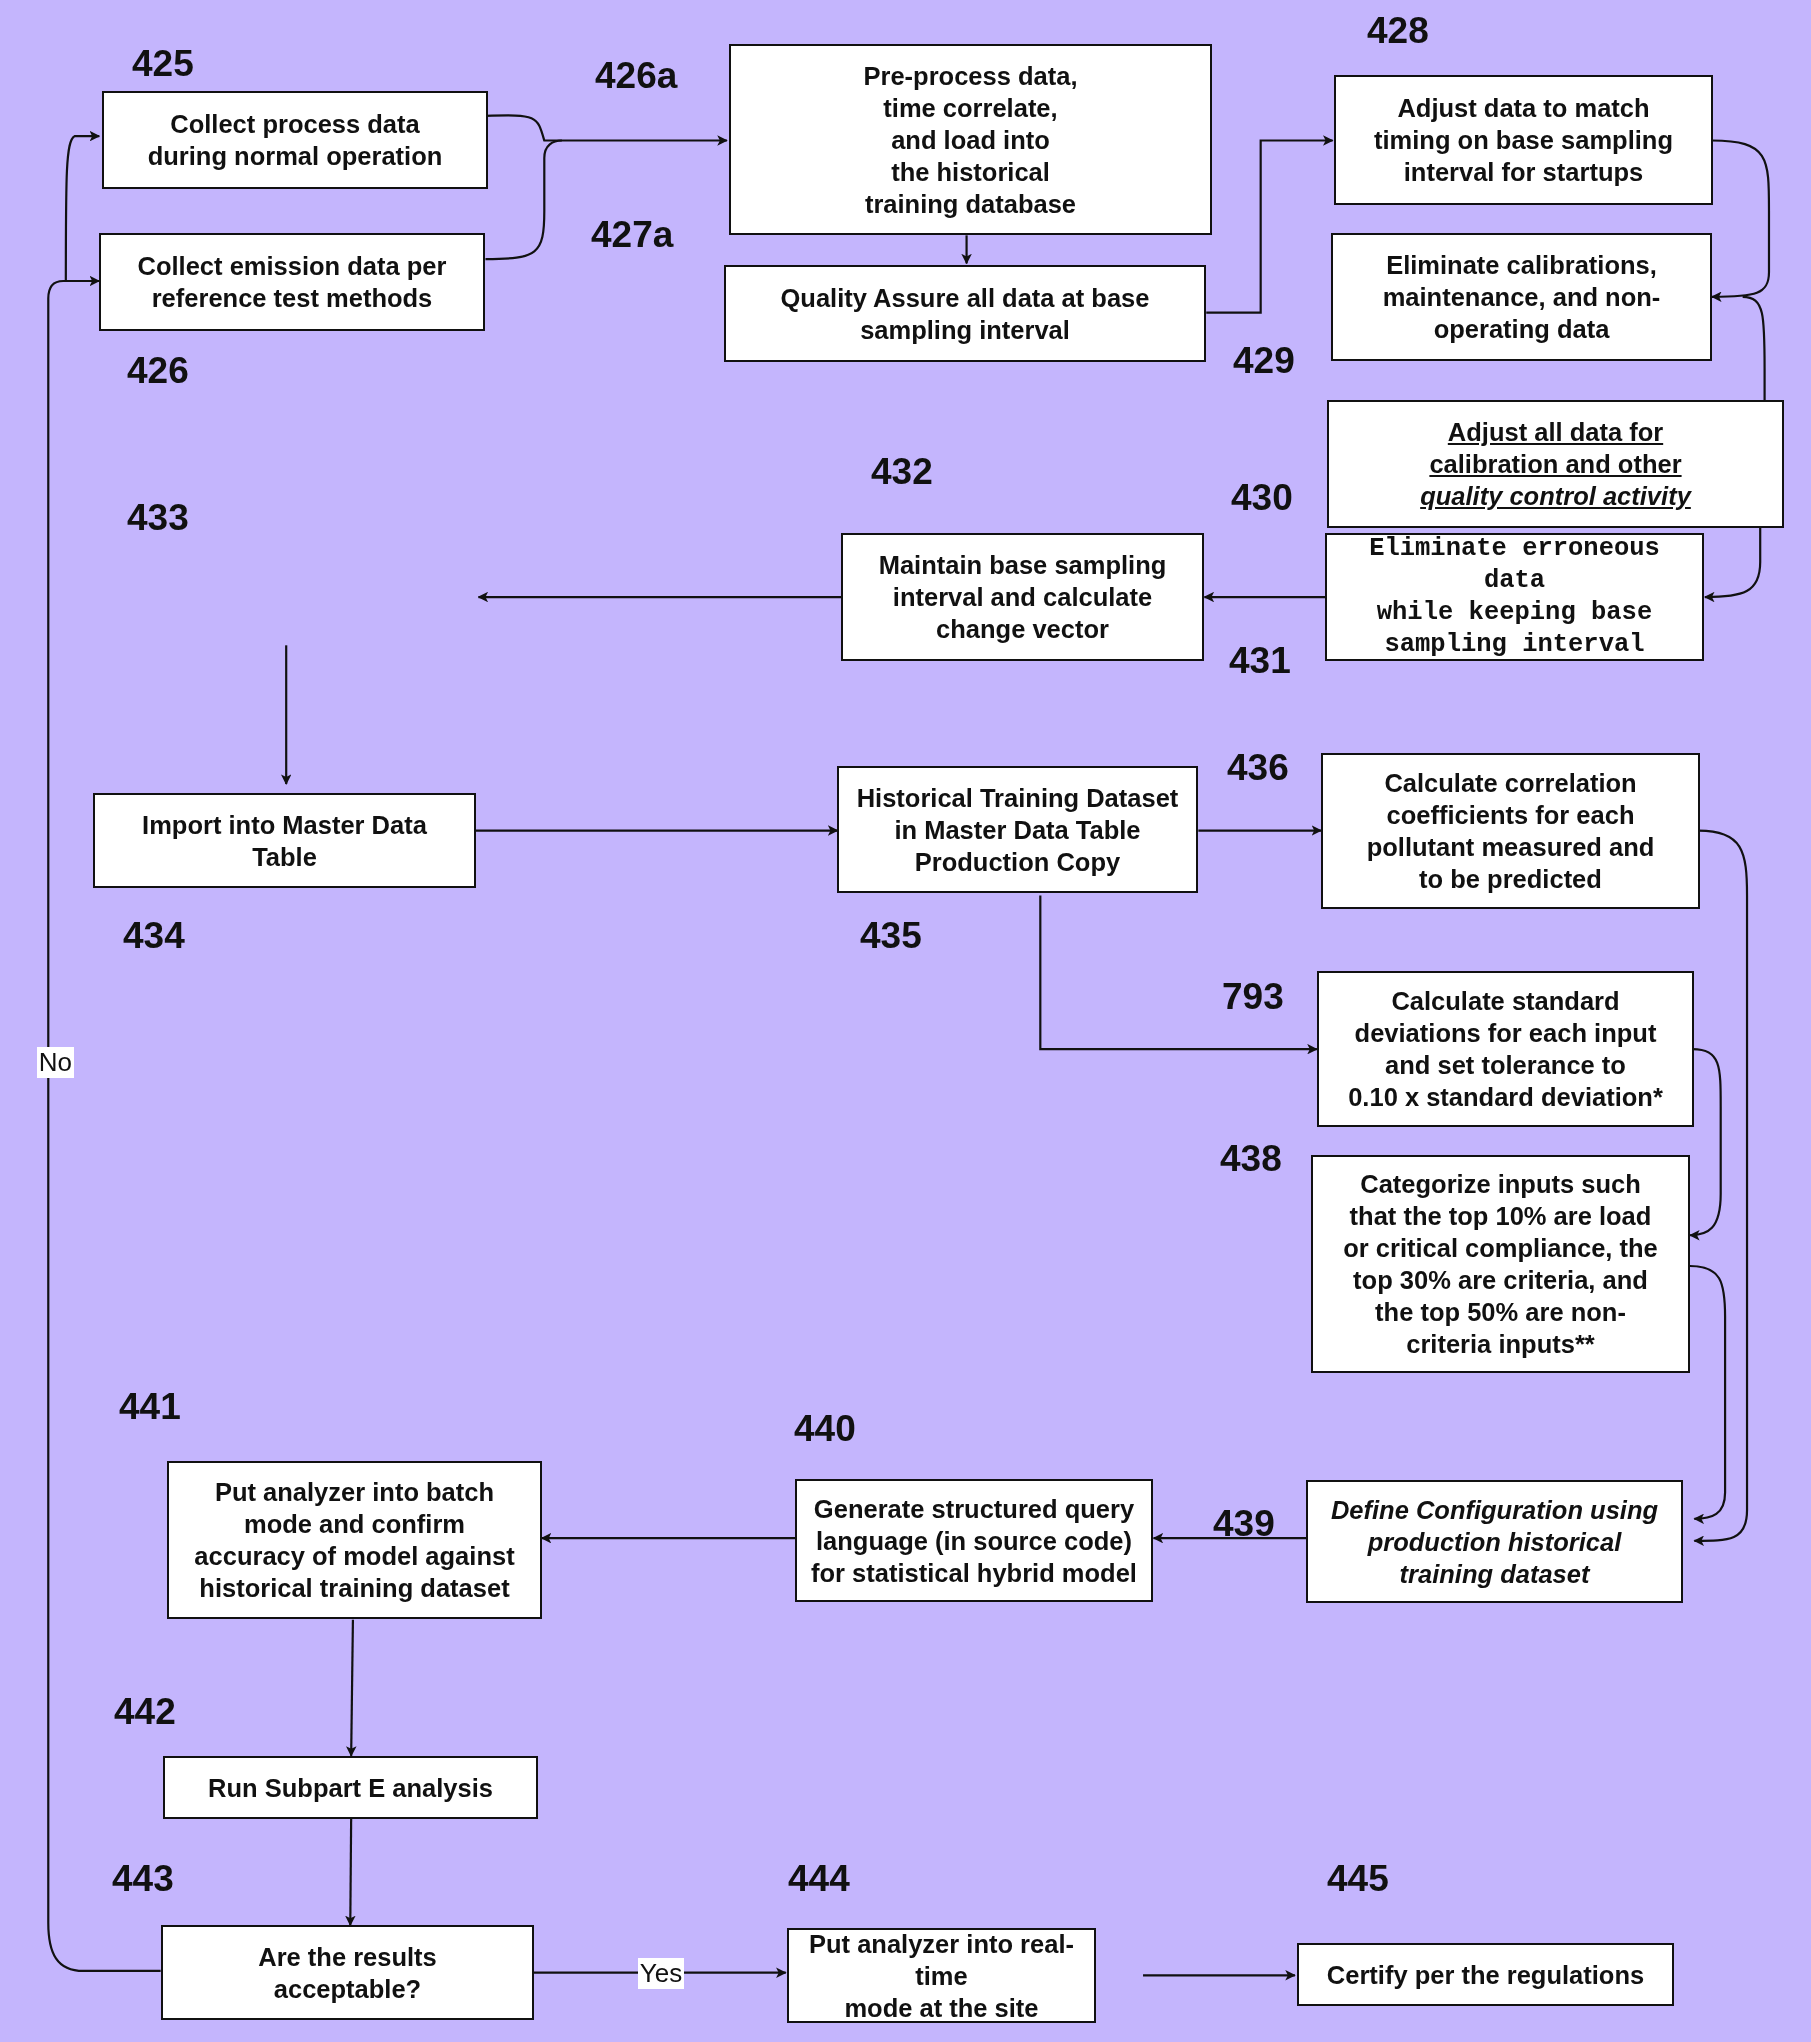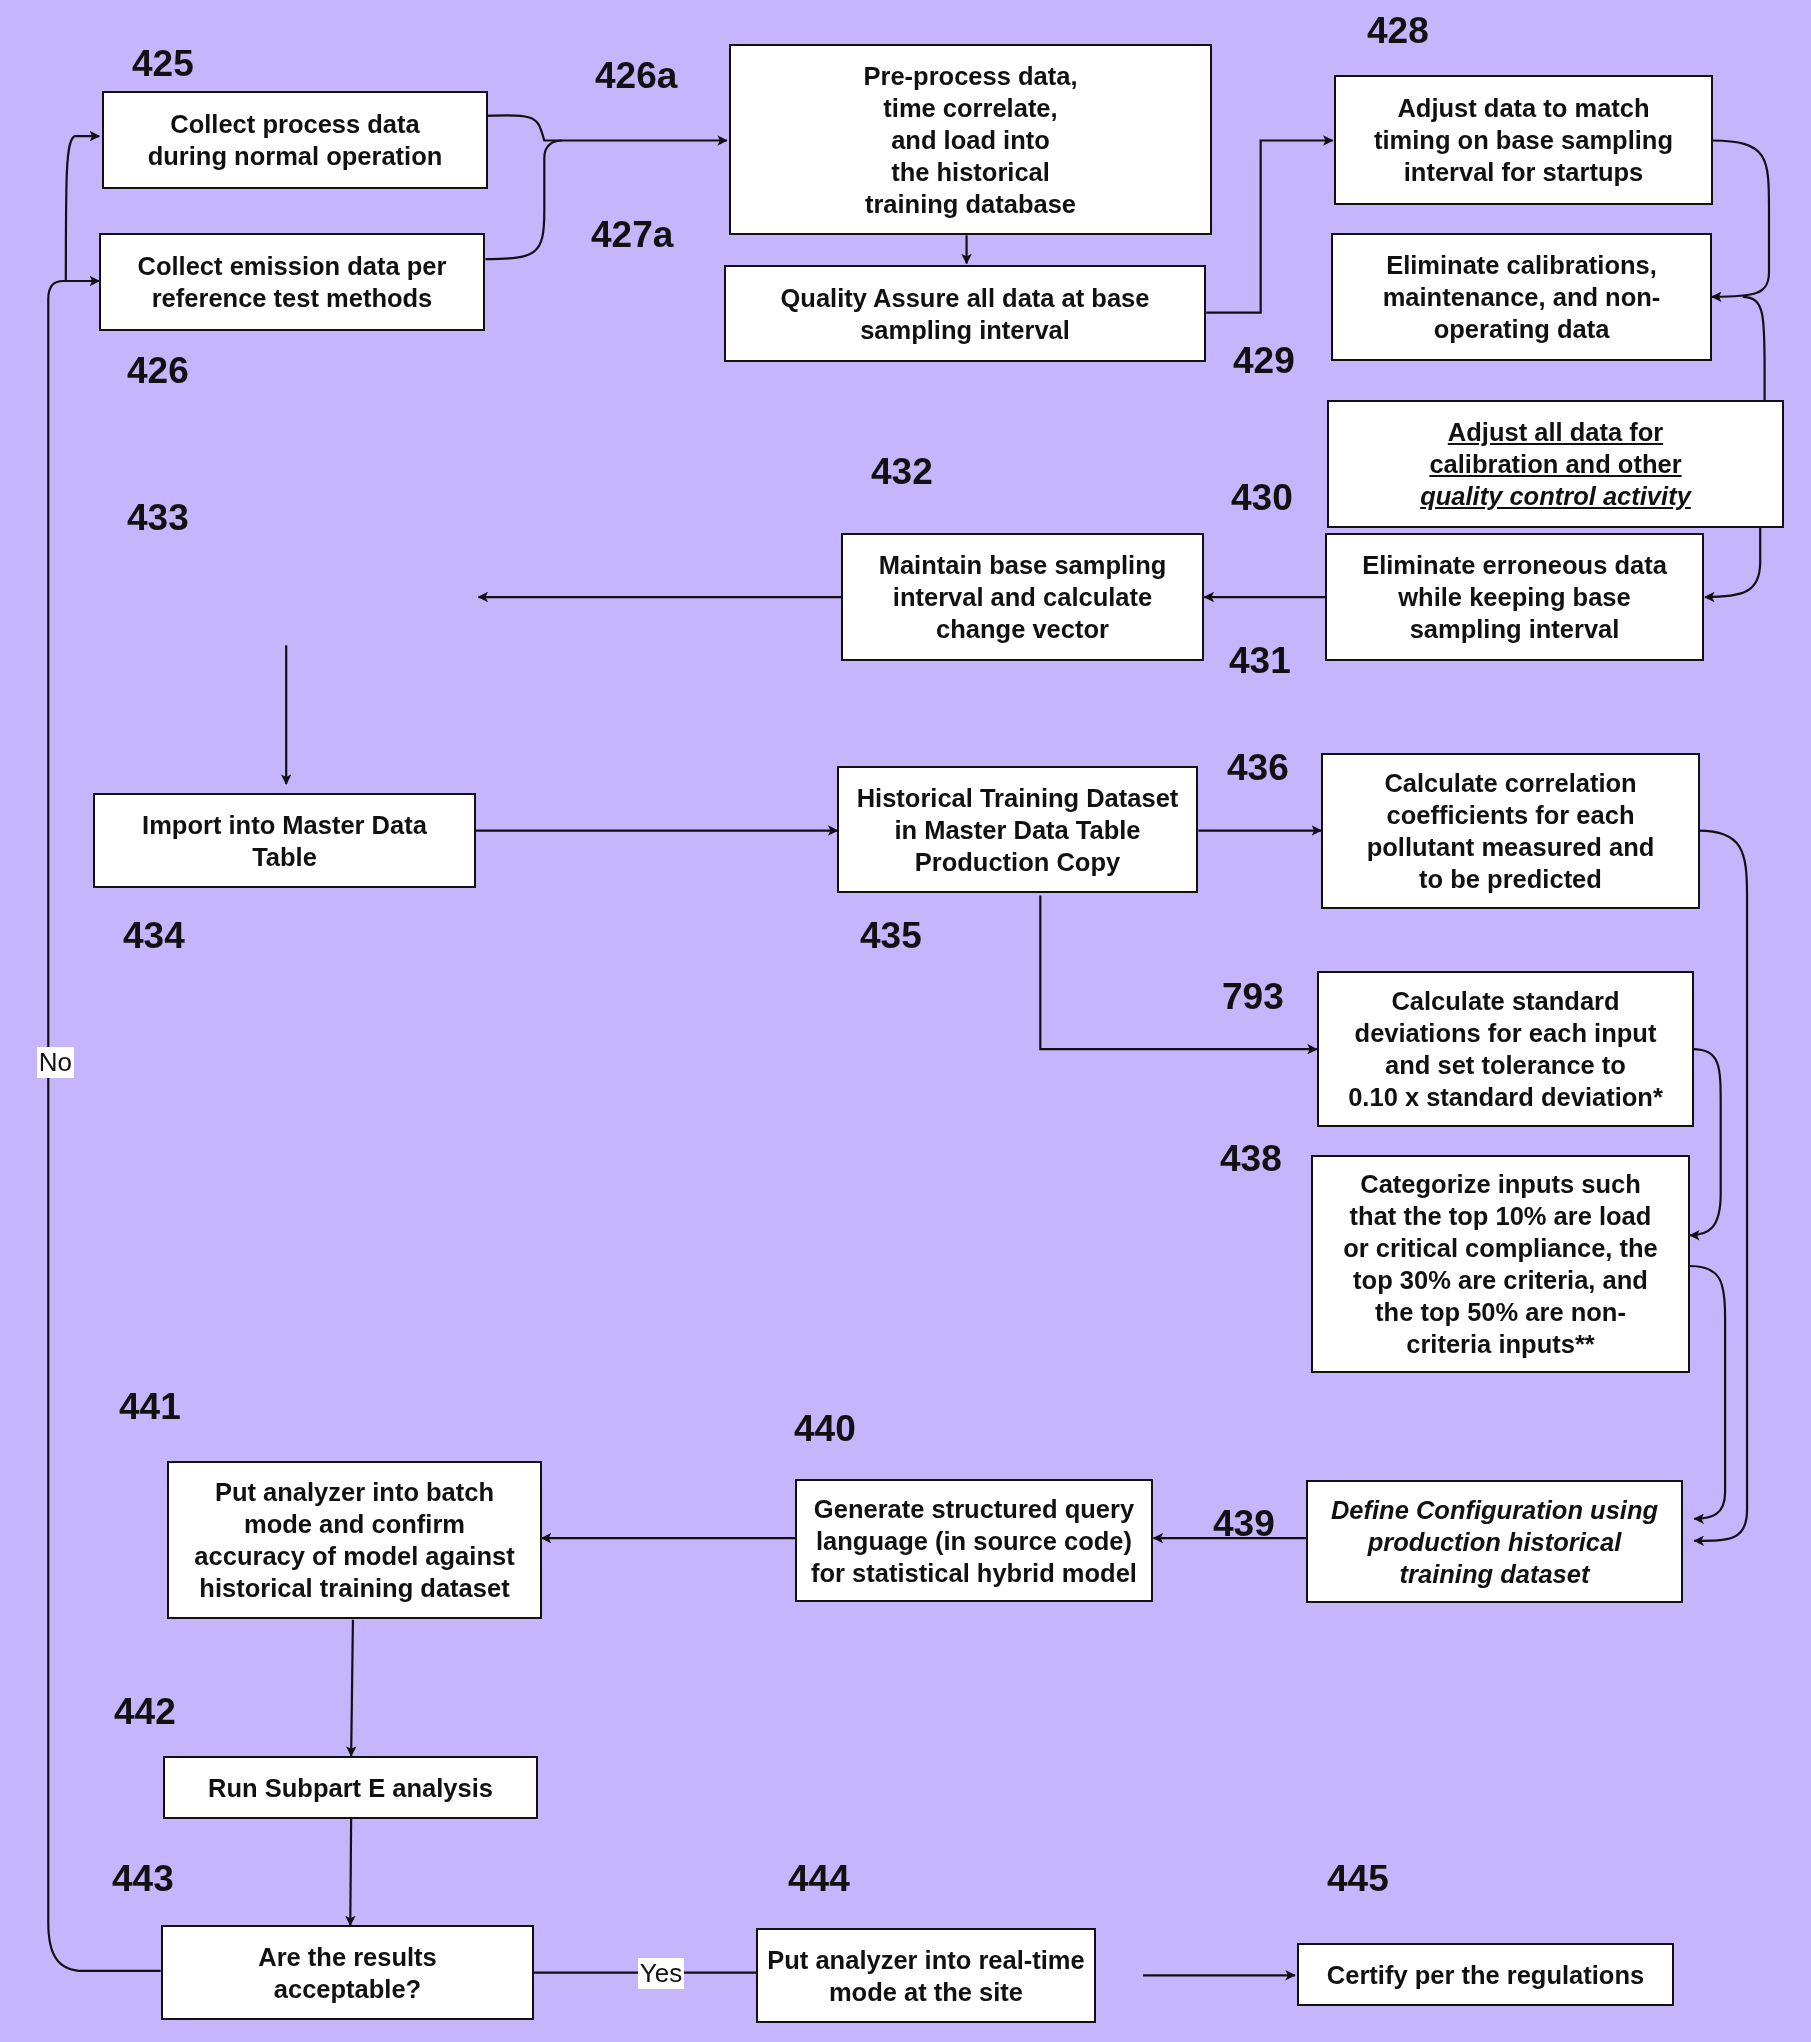--- a/index.html
+++ b/index.html
@@ -109,21 +109,21 @@
 timing on base sampling
 interval for startups</div>
   <div class="box" style="left:1331px;top:233px;width:381px;height:128px;">Eliminate calibrations,
 maintenance, and non-
 operating data</div>
   <div class="box" style="left:1327px;top:400px;width:457px;height:128px;flex-direction:column;text-decoration:underline;">
     <span>Adjust all data for
 calibration and other</span>
     <span class="i">quality control activity</span>
   </div>
-  <div class="box" style="left:1325px;top:533px;width:379px;height:128px;">Eliminate erroneous data
+  <div class="box" style="left:1325px;top:533px;width:379px;height:128px;font-family:Liberation Mono, monospace;">Eliminate erroneous data
 while keeping base
 sampling interval</div>
   <div class="box" style="left:841px;top:533px;width:363px;height:128px;">Maintain base sampling
 interval and calculate
 change vector</div>
   <div class="box" style="left:93px;top:784px;width:383px;height:95px;margin-top:9px;">Import into Master Data
 Table</div>
   <div class="box" style="left:837px;top:766px;width:361px;height:127px;">Historical Training Dataset
 in Master Data Table
 Production Copy</div>
@@ -147,21 +147,21 @@
   <div class="box" style="left:795px;top:1479px;width:358px;height:123px;">Generate structured query
 language (in source code)
 for statistical hybrid model</div>
   <div class="box" style="left:167px;top:1461px;width:375px;height:158px;">Put analyzer into batch
 mode and confirm
 accuracy of model against
 historical training dataset</div>
   <div class="box" style="left:163px;top:1756px;width:375px;height:63px;">Run Subpart E analysis</div>
   <div class="box" style="left:161px;top:1925px;width:373px;height:95px;">Are the results
 acceptable?</div>
-  <div class="box" style="left:756px;top:1928px;width:340px;height:95px;">Put analyzer into real-time
+  <div class="box" style="left:787px;top:1928px;width:309px;height:95px;">Put analyzer into real-time
 mode at the site</div>
   <div class="box" style="left:1297px;top:1943px;width:377px;height:63px;">Certify per the regulations</div>
 
   <div class="edge-label" style="left:638px;top:1958px;">Yes</div>
   <div class="edge-label" style="left:37px;top:1047px;">No</div>
 
 </div>
 
 
 </body></html>

